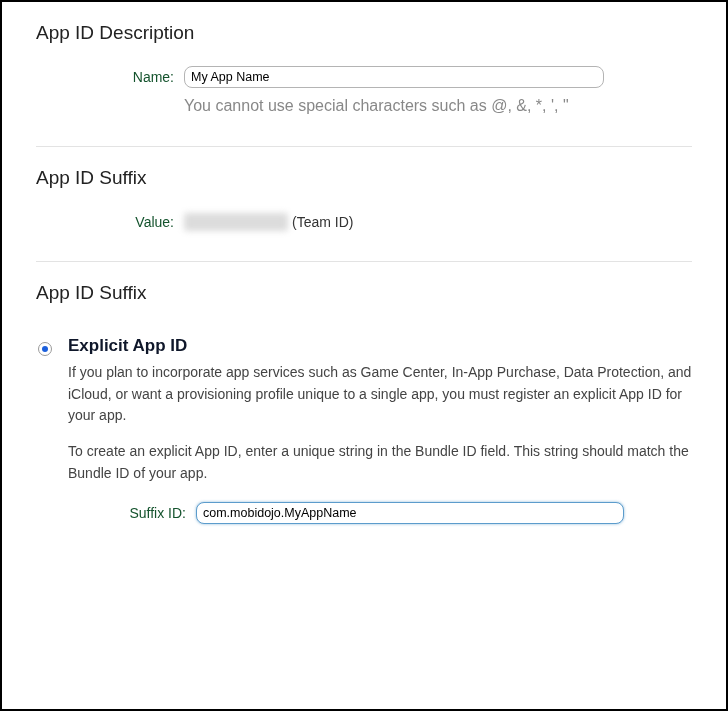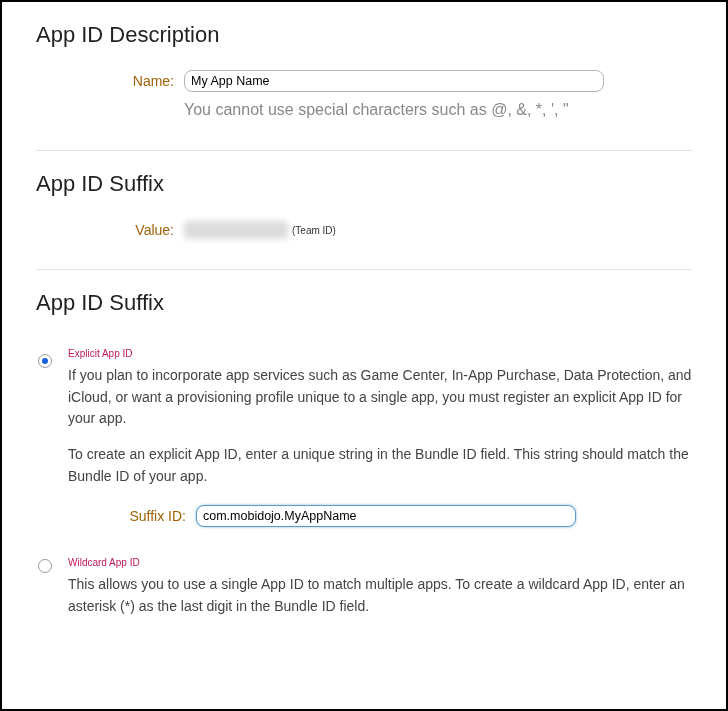--- a/index.html
+++ b/index.html
@@ -11,36 +11,36 @@
     background: #fff;
   }
   .page {
     width: 728px;
     height: 711px;
     border: 2px solid #000;
     padding: 20px 34px 24px 34px;
     background: #fff;
   }
   .section-title {
-    font-size: 22px;
+    font-size: 19px;
     font-weight: 400;
     color: #222;
     margin: 0 0 22px 0;
   }
   .row {
     display: flex;
     align-items: flex-start;
     margin-bottom: 4px;
   }
   .label-col {
     width: 148px;
     text-align: right;
     padding-right: 10px;
     font-size: 14px;
-    color: #a16207;
+    color: #14532d;
     line-height: 22px;
   }
   .field-col {
     flex: 1;
   }
   input.text-input {
     width: 420px;
     height: 22px;
     font-size: 12.5px;
     font-family: "Lucida Grande", Arial, sans-serif;
@@ -72,21 +72,21 @@
   .blurred {
     display: inline-block;
     width: 104px;
     height: 18px;
     background: #dcdcdc;
     filter: blur(3px);
     border-radius: 2px;
     margin-right: 4px;
   }
   .team-id-suffix {
-    font-size: 10px;
+    font-size: 14px;
     color: #333;
   }
   .radio-block {
     display: flex;
     align-items: flex-start;
     margin-top: 32px;
   }
   .radio-col {
     width: 32px;
     padding-left: 2px;
@@ -106,37 +106,37 @@
     content: "";
     width: 6px; height: 6px;
     background: #1b5fdc;
     border-radius: 50%;
     display: block;
   }
   .radio-content {
     flex: 1;
   }
   .radio-title {
-    font-size: 10px;
-    font-weight: 400;
-    color: #be185d;
+    font-size: 17px;
+    font-weight: 700;
+    color: #0f172a;
     margin-bottom: 6px;
   }
   .radio-desc {
     font-size: 14px;
     color: #444;
     line-height: 1.55;
     margin-bottom: 14px;
   }
   .radio-desc:last-child { margin-bottom: 0; }
   .bundle-row .label-col {
     width: 128px;
   }
   .bundle-row input.text-input {
-    width: 380px;
+    width: 428px;
   }
 </style>
 </head>
 <body>
 
 <div class="page">
 
   <div>
     <h2 class="section-title">App ID Description</h2>
     <div class="row">
@@ -177,25 +177,16 @@
 
         <div class="row bundle-row" style="margin-top:18px;">
           <div class="label-col">Suffix ID:</div>
           <div class="field-col">
             <input type="text" class="text-input focused" value="com.mobidojo.MyAppName" style="">
           </div>
         </div>
       </div>
     </div>
 
-    <div class="radio-block" style="margin-top:26px;">
-      <div class="radio-col">
-        <span class="radio-dot"></span>
-      </div>
-      <div class="radio-content">
-        <div class="radio-title">Wildcard App ID</div>
-        <div class="radio-desc">This allows you to use a single App ID to match multiple apps. To create a wildcard App ID, enter an asterisk (*) as the last digit in the Bundle ID field.</div>
-      </div>
-    </div>
 
   </div>
 
 </div>
 
 </body></html>

